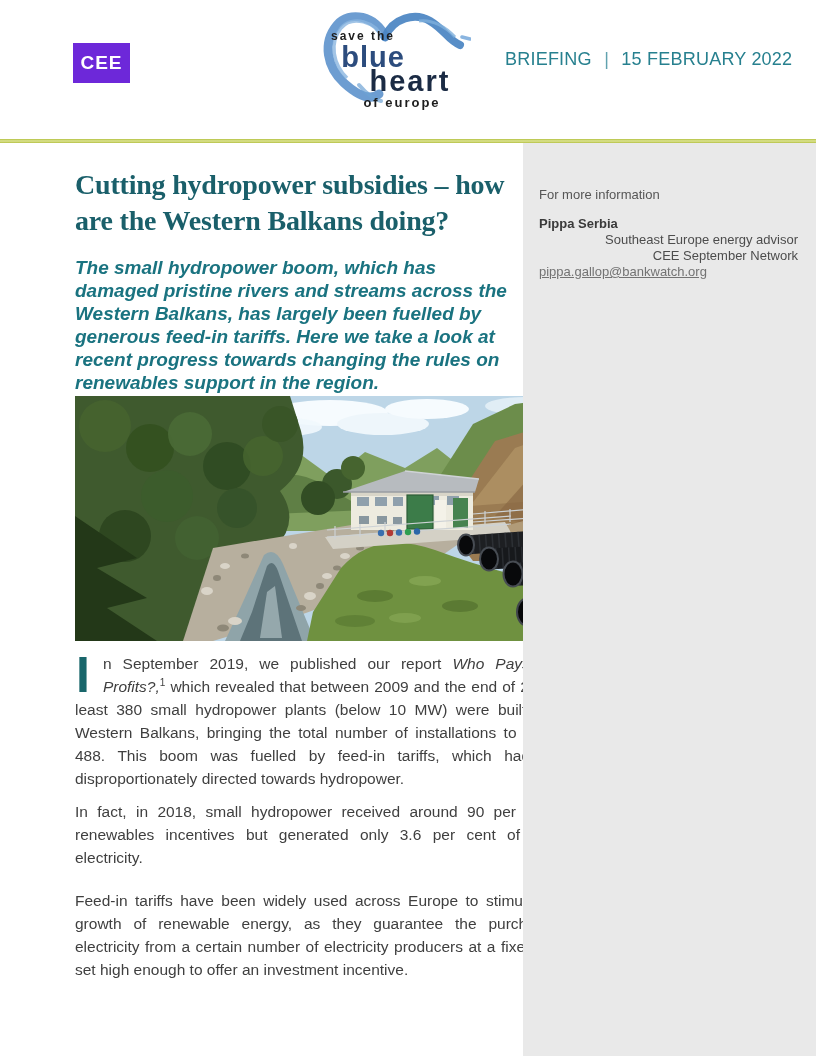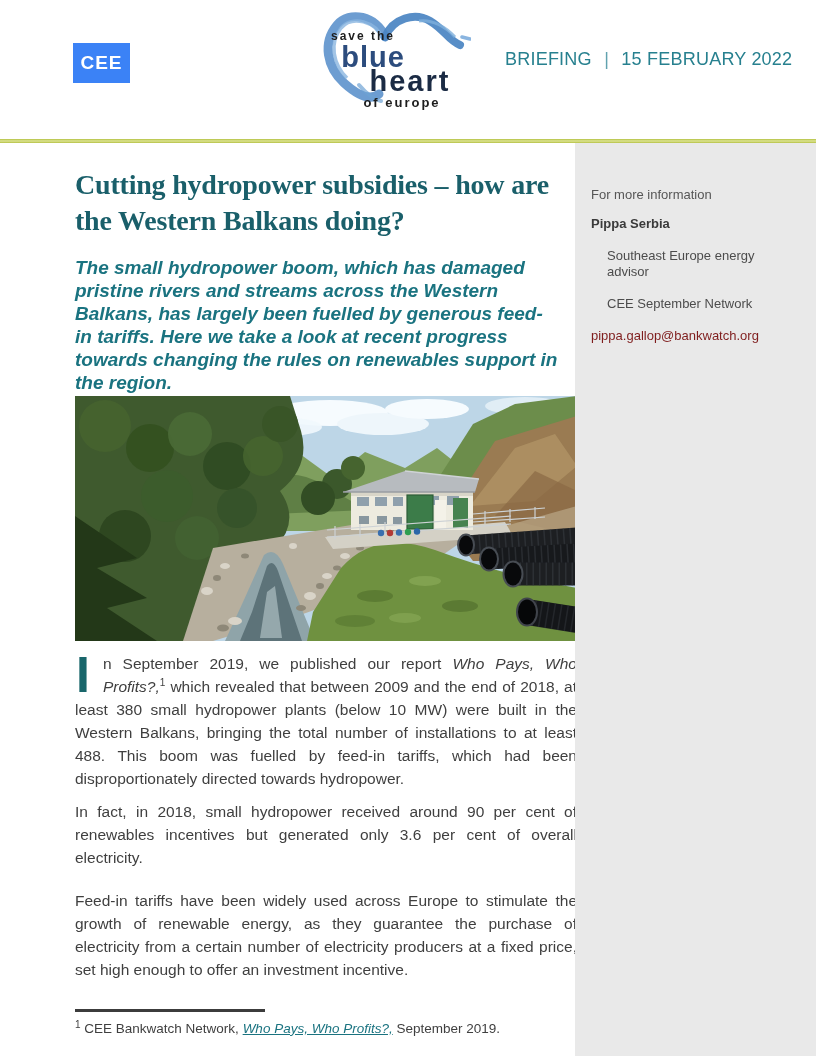--- a/index.html
+++ b/index.html
@@ -4,21 +4,21 @@
 <style>
   html,body { margin:0; padding:0; background:#ffffff; }
   .page {
     position:relative; width:816px; height:1056px; background:#ffffff;
     font-family:"Liberation Sans", sans-serif; overflow:hidden;
   }
 
   
   .header { position:absolute; top:0; left:0; width:816px; height:139px; background:#ffffff; }
   .cee-box {
-    position:absolute; left:73px; top:43px; width:57px; height:40px; background:#3b82f6;
+    position:absolute; left:73px; top:43px; width:57px; height:40px; background:#6d28d9;
     display:flex; align-items:center; justify-content:center;
     color:#ffffff; font-weight:bold; font-size:19px; letter-spacing:1px;
   }
   .logo-name {
     position:absolute; left:143px; top:39px;
     font-family:"Liberation Serif", serif; font-weight:bold;
     font-size:24px; line-height:26px; color:#1d605e; letter-spacing:0.2px;
   }
   .heart-logo { position:absolute; left:299px; top:7px; width:172px; height:106px; }
   .hl-small  { font-family:"Liberation Sans",sans-serif; font-weight:700; font-size:12px; fill:#1d1d1d; letter-spacing:2px; }
@@ -33,21 +33,21 @@
   .briefing .sep { color:#61a2af; margin:0 13px; font-weight:300; }
 
   
   .accent-rule {
     position:absolute; top:139px; left:0; width:816px; height:4px;
     background:linear-gradient(180deg,#b4c143 0%,#dde494 50%,#b4c143 100%);
   }
 
   
   .content { position:absolute; top:143px; left:0; right:0; bottom:0; display:flex; }
-  .main { width:575px; box-sizing:border-box; padding:24px 16px 0 75px; background:#ffffff; }
+  .main { width:523px; box-sizing:border-box; padding:24px 16px 0 75px; background:#ffffff; }
   .sidebar {
     flex:1; background:#e9e9e9; box-sizing:border-box;
     padding:44px 18px 0 16px; font-size:13px; line-height:16px; color:#4c4c4c;
   }
 
   h1.title {
     margin:0 0 12px 0; font-family:"Liberation Serif", serif; font-weight:bold;
     font-size:28px; line-height:36px; color:#1a5f6a; letter-spacing:-0.2px; max-width:502px;
   }
   .lede {
@@ -71,22 +71,22 @@
   }
   sup.fn-ref { font-size:10px; line-height:0; vertical-align:super; }
 
   .footnote { margin-top:28px; }
   .fn-rule { width:190px; height:2.5px; background:#3c3c3c; margin:0 0 7px 0; }
   .fn-text { margin:0; font-size:13.5px; line-height:19px; color:#3f3f3f; }
   .fn-link { color:#1a7380; font-style:italic; text-decoration:underline; cursor:pointer; }
 
   .info-label { margin:0 0 13px 0; color:#565656; }
   .contact-name { margin:0; font-weight:bold; color:#3a3a3a; }
-  .contact-line { margin:16px; }
-  .email { color:#7f1d1d; cursor:pointer; }
+  .contact-line { margin:0;text-align:right; }
+  .email { color:#737373; text-decoration:underline; cursor:pointer; }
 </style>
 </head>
 <body>
 
 <div class="page">
 
   <div class="header">
     <div class="cee-box">
       <span>CEE</span>
     </div>
@@ -254,24 +254,20 @@
         </svg>
       </div>
 
 
       <p class="body-p"><span class="dropcap">I</span><span>n September 2019, we published our report </span><i>Who Pays, Who Profits?,</i><sup class="fn-ref">1</sup><span> which revealed that between 2009 and the end of 2018, at least 380 small hydropower plants (below 10 MW) were built in the Western Balkans, bringing the total number of installations to at least 488. This boom was fuelled by feed-in tariffs, which had been disproportionately directed towards hydropower.</span></p>
 
       <p class="body-p">In fact, in 2018, small hydropower received around 90 per cent of renewables incentives but generated only 3.6 per cent of overall electricity.</p>
 
       <p class="body-p p3">Feed-in tariffs have been widely used across Europe to stimulate the growth of renewable energy, as they guarantee the purchase of electricity from a certain number of electricity producers at a fixed price, set high enough to offer an investment incentive.</p>
 
-      <div class="footnote">
-        <div class="fn-rule"></div>
-        <p class="fn-text"><sup class="fn-ref">1</sup><span> CEE Bankwatch Network, </span><a class="fn-link">Who Pays, Who Profits?,</a><span> September 2019.</span></p>
-      </div>
     </div>
 
     <div class="sidebar">
       <p class="info-label">For more information</p>
       <p class="contact-name">Pippa Serbia</p>
       <p class="contact-line">Southeast Europe energy advisor</p>
       <p class="contact-line">CEE September Network</p>
       <a class="email">pippa.gallop@bankwatch.org</a>
     </div>
 

